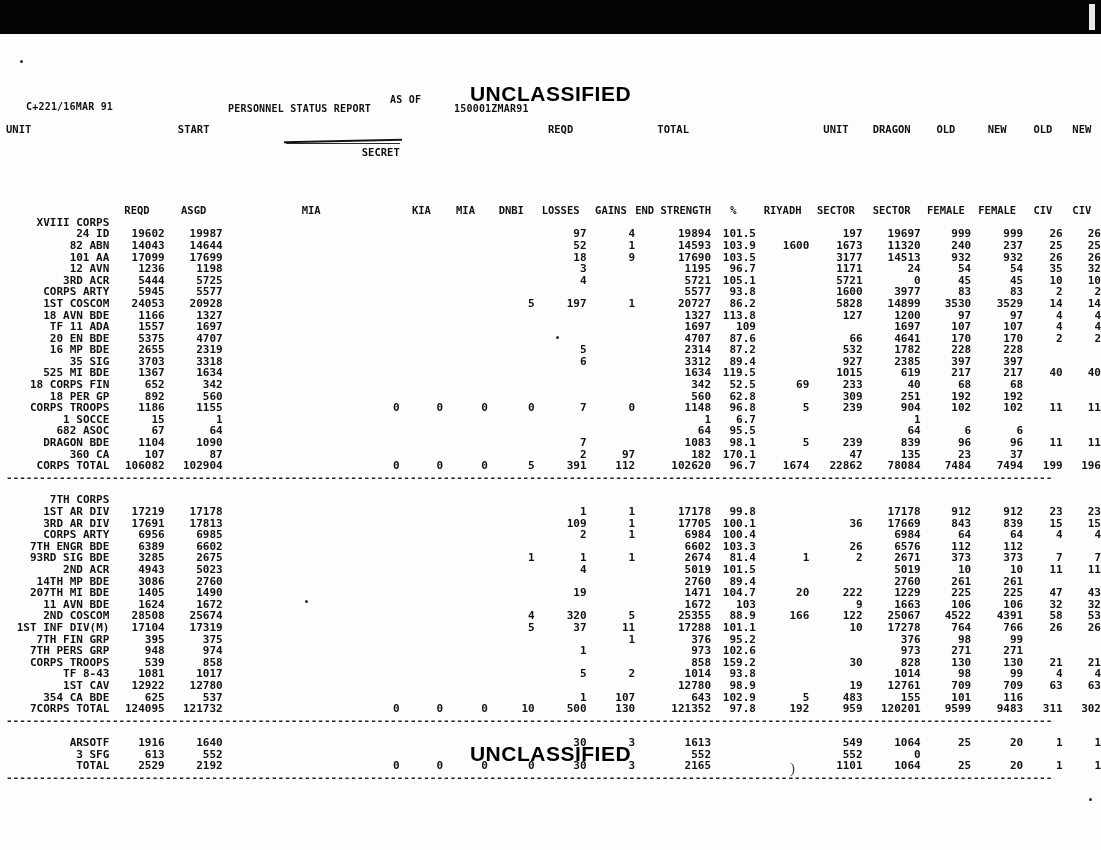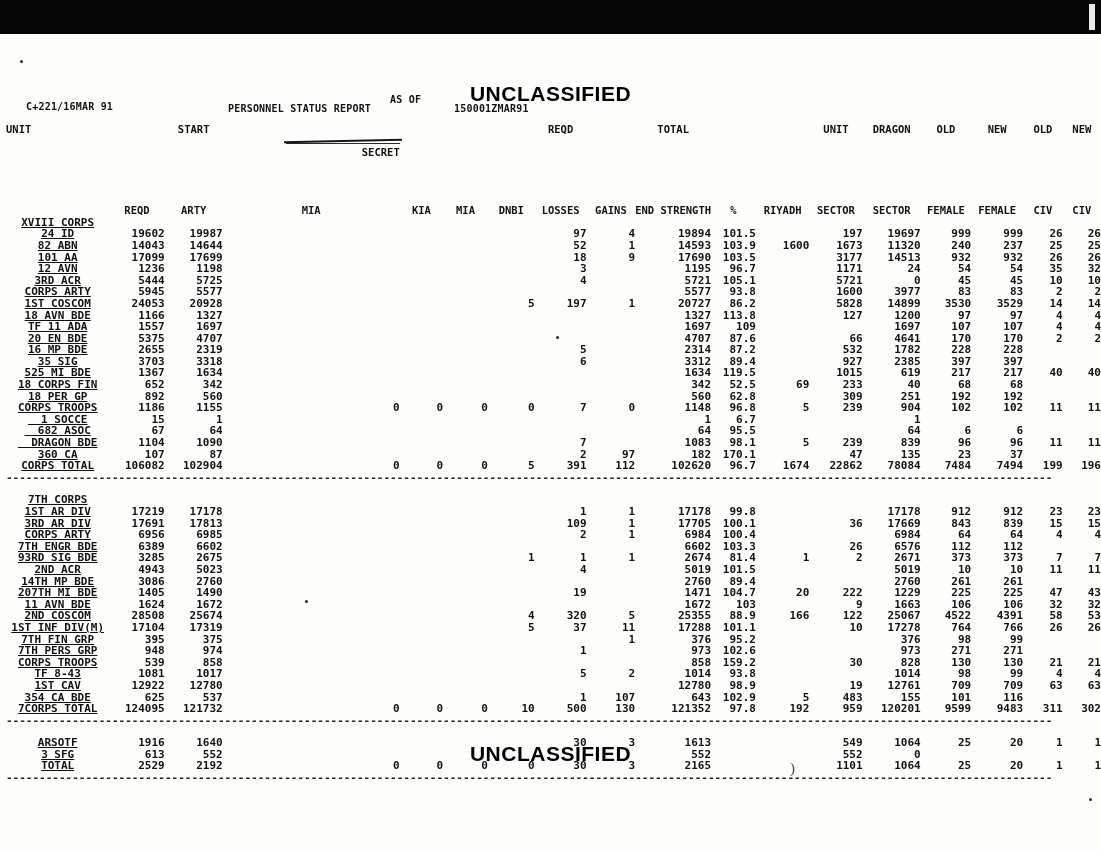--- a/index.html
+++ b/index.html
@@ -86,24 +86,23 @@
     font-weight: bold;
   }
   thead th {
     font-size: 10.5px;
     padding: 0 0 4px 0;
     line-height: 11px;
     white-space: pre;
   }
   thead th.unit-col { text-align: left; }
   td.unit {
-    text-align: center;
+    text-align: right;
     padding-right: 6px;
     white-space: pre;
-    text-decoration: underline;
   }
   td.num {
     text-align: right;
   }
   
   col.c-unit   { width: 108px; }
   col.c-reqd   { width: 62px; }
   col.c-start  { width: 66px; }
   col.c-mia1   { width: 54px; }
   col.c-kia    { width: 54px; }
@@ -213,21 +212,21 @@
         <th>UNIT</th>
         <th>DRAGON</th>
         <th>OLD</th>
         <th>NEW</th>
         <th>OLD</th>
         <th>NEW</th>
       </tr>
       <tr>
         <th class="unit-col"></th>
         <th>REQD</th>
-        <th>ARTY</th>
+        <th>ASGD</th>
         <th>MIA</th>
         <th>KIA</th>
         <th>MIA</th>
         <th>DNBI</th>
         <th>LOSSES</th>
         <th>GAINS</th>
         <th>END STRENGTH</th>
         <th>%</th>
         <th>RIYADH</th>
         <th>SECTOR</th>

